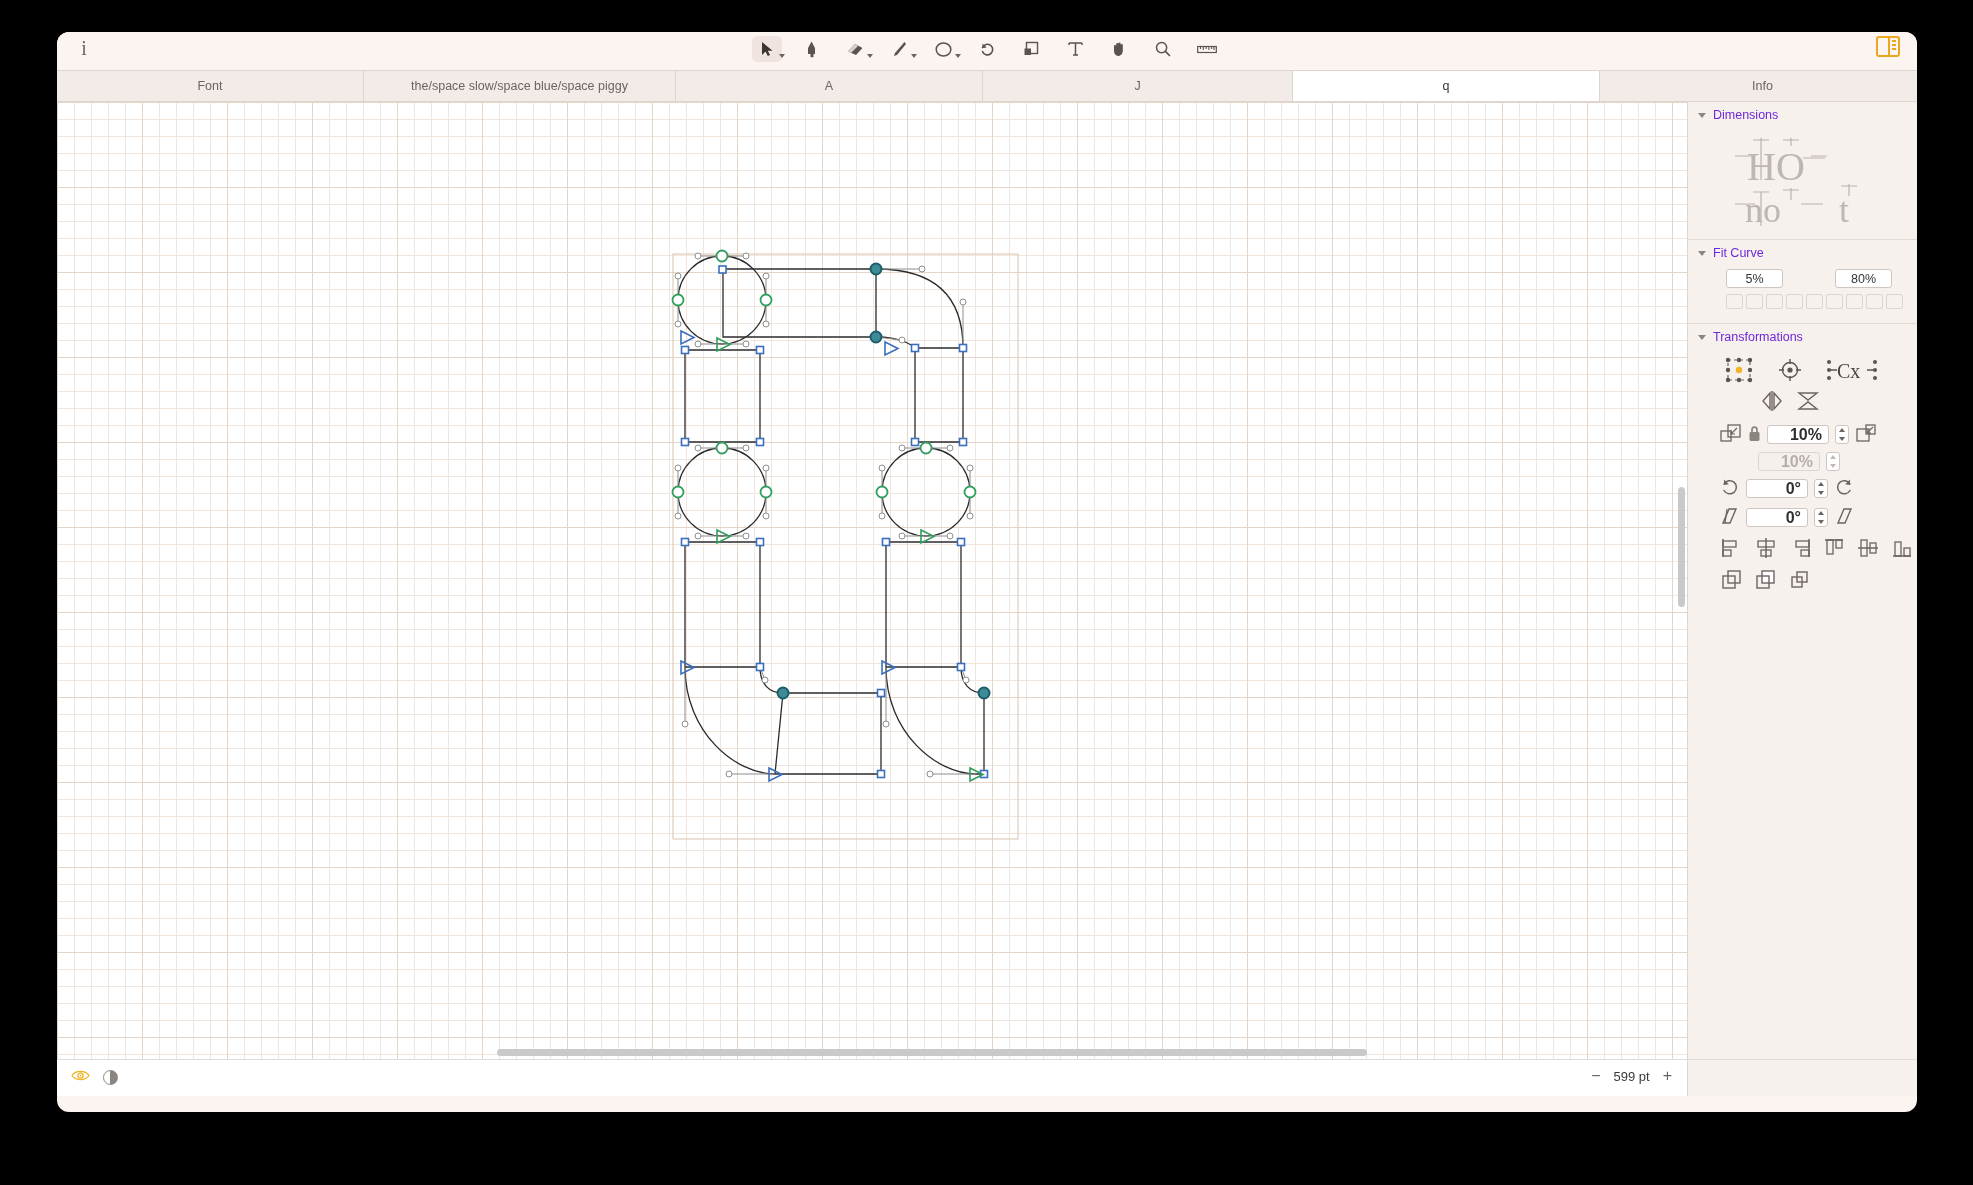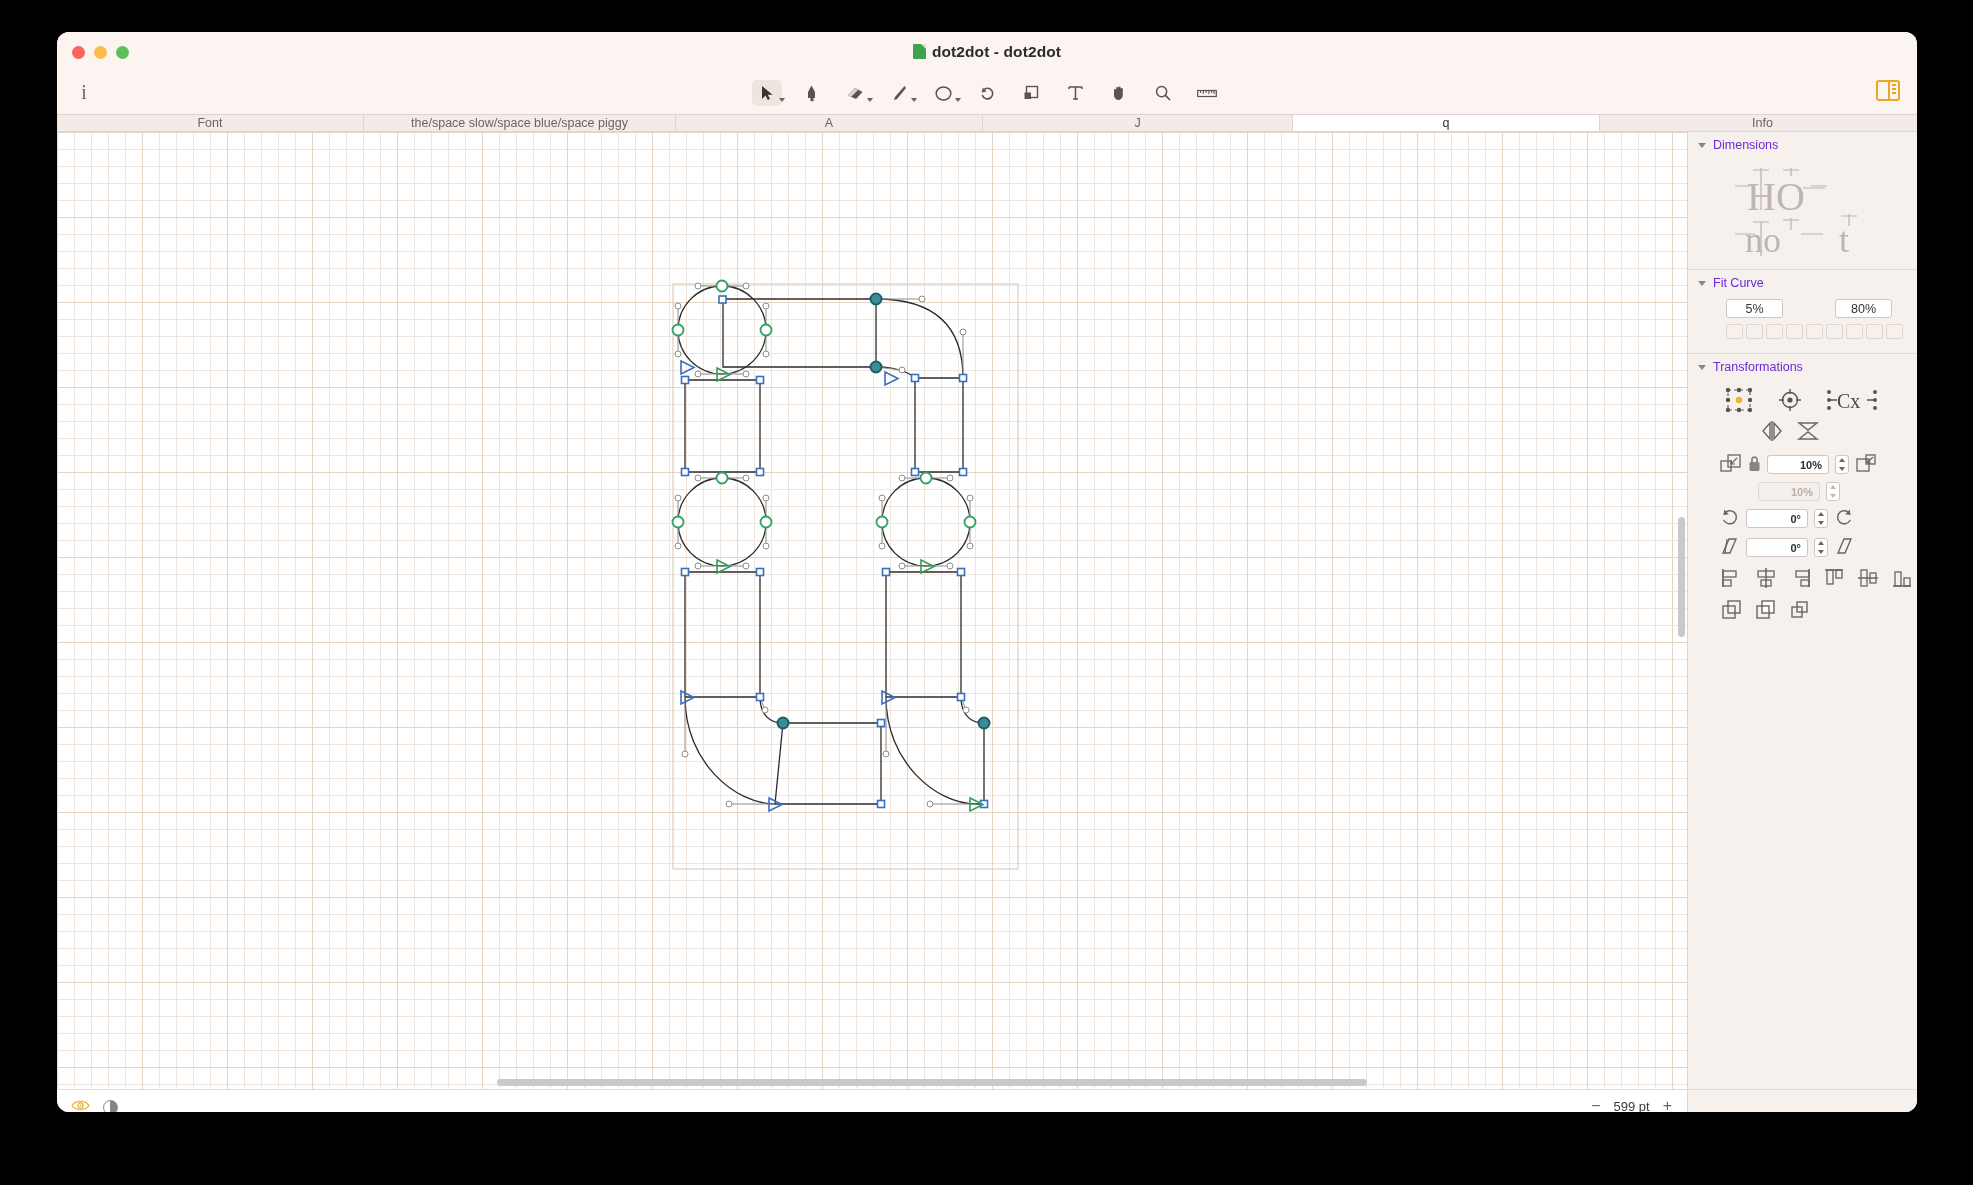--- a/index.html
+++ b/index.html
@@ -88,21 +88,21 @@
     border: 2px solid #e9a820; border-radius: 3px;
     display: flex;
   }
   .sidebar-toggle .st-l { flex: 0 0 12px; border-right: 2px solid #e9a820; }
   .sidebar-toggle .st-r { flex: 1; padding: 2px 2px 0 2px; display: flex; flex-direction: column; gap: 2px; }
   .sidebar-toggle .st-r i { display: block; height: 2px; background: #e9a820; }
 
   
   .tabbar {
     display: flex;
-    height: 18px;
+    height: 32px;
     background: #f2ebe7;
     border-top: 1px solid #ded5d0;
     border-bottom: 1px solid #ded5d0;
   }
   .tab {
     flex: 1;
     display: flex; align-items: center; justify-content: center;
     font-size: 12.5px; color: #6b6460;
     border-right: 1px solid #ded5d0;
     overflow: hidden; white-space: nowrap;
@@ -196,21 +196,21 @@
   .tr-icons-1 { display: flex; gap: 22px; padding: 6px 0 2px 12px; align-items: center; }
   .tr-icons-2 { display: flex; gap: 12px; padding: 2px 0 4px 48px; align-items: center; }
   .tr-icons-3 { display: flex; gap: 10px; padding: 6px 0 2px 8px; align-items: center; }
   .tr-icons-4 { display: flex; gap: 10px; padding: 4px 0 6px 8px; align-items: center; }
 
   .field-row { display: flex; align-items: center; gap: 6px; padding: 4px 0 2px 8px; }
   .num-field {
     width: 62px; height: 19px;
     background: #fff; border: 1px solid #cfc6c1; border-radius: 3px;
     display: flex; align-items: center; justify-content: flex-end;
-    padding-right: 6px; font-size: 11px; color: #2f2f2f; font-weight: bold;
+    padding-right: 6px; font-size: 16px; color: #2f2f2f; font-weight: bold;
   }
   .num-field.dim { background: #f6f0ed; color: #b5aea9; border-color: #ded5cf; }
   .stepper {
     width: 14px; height: 19px;
     border: 1px solid #cfc6c1; border-radius: 3px; background: #fff;
     display: flex; flex-direction: column; align-items: center; justify-content: space-around;
   }
   .stepper i {
     width: 0; height: 0;
     border-left: 3.2px solid transparent; border-right: 3.2px solid transparent;
@@ -239,30 +239,20 @@
     width: 15px; height: 15px; border-radius: 50%;
     border: 1.5px solid #8b8580;
     background: linear-gradient(90deg, #fff 50%, #8b8580 50%);
   }
 </style>
 </head>
 <body>
 
 <div id="app">
 
-  <div class="titlebar">
-    <div class="traffic">
-      <span class="tl red"></span>
-      <span class="tl yellow"></span>
-      <span class="tl green"></span>
-    </div>
-    <div class="wintitle">
-      <span class="doc-icon"></span><span>dot2dot - dot2dot</span>
-    </div>
-  </div>
 
   <div class="toolbar">
     <div class="info-btn">i</div>
 
     <div class="tools">
       <div class="tool active">
         <svg width="13" height="16" viewBox="0 0 13 16">
             <path d="M1 1 L1 14 L4.5 10.5 L6.8 15 L9 14 L6.8 9.8 L11.5 9.8 Z" fill="#3a3532"></path>
           </svg>
         <span class="caret"></span>

